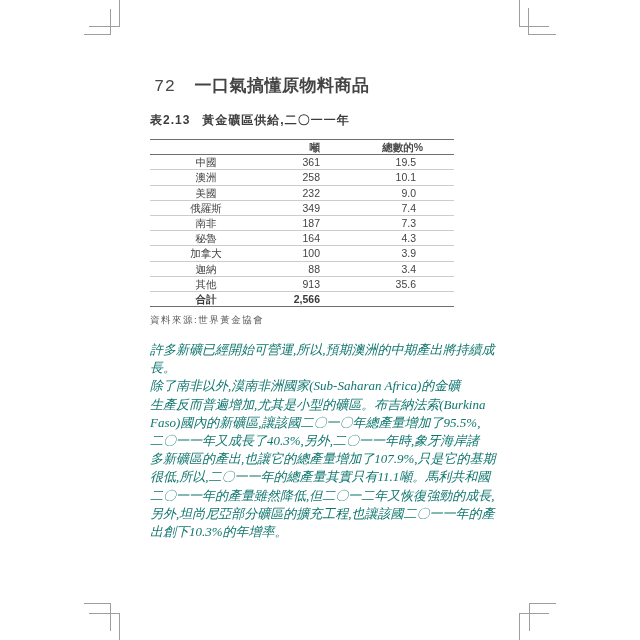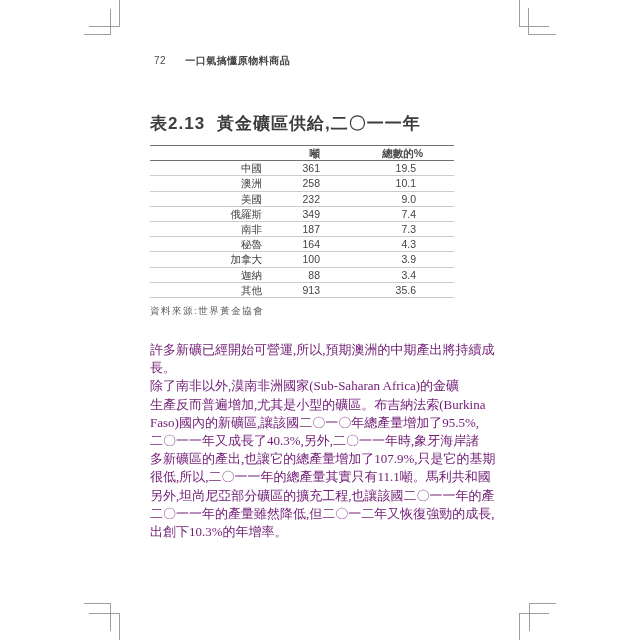--- a/index.html
+++ b/index.html
@@ -27,41 +27,41 @@
   .crop.tr-inner { left: 528px; top: 8px;    width: 27px; height: 26px; border-left-width: 1px;  border-bottom-width: 1px; }
   .crop.bl-outer { left: 89px;  top: 613px;  width: 30px; height: 27px; border-right-width: 1px; border-top-width: 1px; }
   .crop.bl-inner { left: 84px;  top: 603px;  width: 26px; height: 27px; border-right-width: 1px; border-top-width: 1px; }
   .crop.br-outer { left: 519px; top: 613px;  width: 29px; height: 27px; border-left-width: 1px;  border-top-width: 1px; }
   .crop.br-inner { left: 529px; top: 603px;  width: 26px; height: 27px; border-left-width: 1px;  border-top-width: 1px; }
 
   
   .running-head {
     position: absolute;
     left: 154px;
-    top: 54px;
-    font-family: Liberation Sans, sans-serif;
-    font-size: 10px;
+    top: 80px;
+    font-family: Liberation Mono, monospace;
+    font-size: 17px;
     line-height: 14px;
     color: #4a4a4a;
     letter-spacing: 0.5px;
     white-space: nowrap;
   }
   .running-head .pageno { margin-right: 19px; }
   .running-head .booktitle { font-weight: bold; color: #444; }
 
   
   .table-block {
     position: absolute;
     left: 150px;
     top: 112px;
     width: 304px;
     font-family: "Liberation Sans", sans-serif;
   }
   .table-caption {
-    font-size: 17px;
+    font-size: 12px;
     font-weight: bold;
     color: #3c3c3c;
     letter-spacing: 1px;
     margin-bottom: 10px;
     white-space: nowrap;
   }
   .table-caption .cap-label { margin-right: 12px; }
 
   table.supply {
     border-collapse: collapse;
@@ -83,42 +83,43 @@
     border-bottom: 1px solid #6f6f6f;
     font-weight: bold;
     color: #4a4a4a;
   }
   table.supply tbody td { border-bottom: 1px solid #cccccc; }
   table.supply tr.total-row td {
     border-bottom: 1px solid #6f6f6f;
     font-weight: bold;
     color: #3a3a3a;
   }
-  .c-country { width: 112px; text-align: right; }
+  .c-country { width: 112px; text-align: center; }
   .c-tons    { width: 58px;  text-align: right; padding-right: 2px !important; }
   .c-pct     { text-align: right; padding-right: 38px !important; }
   thead .c-pct { padding-right: 31px !important; }
 
   .table-source {
     margin-top: 7px;
     font-size: 9.5px;
     color: #5a5a5a;
     letter-spacing: 1.5px;
   }
 
   
   .body-text {
     position: absolute;
     left: 150px;
     top: 341px;
     width: 308px;
     font-family: "Liberation Serif", serif;
     font-size: 13px;
     line-height: 18.2px;
-    color: #701a75;
+    color: #0f766e;
+    font-style: italic;
   }
   .bline {
     text-align: justify;
     text-align-last: justify;
     white-space: nowrap;
     height: 18.2px;
   }
   .bline.para-end {
     text-align-last: left;
     white-space: normal;
@@ -193,34 +194,39 @@
         </tr>
         <tr>
           <td class="c-country">迦納</td>
           <td class="c-tons">88</td>
           <td class="c-pct">3.4</td>
         </tr>
         <tr>
           <td class="c-country">其他</td>
           <td class="c-tons">913</td>
           <td class="c-pct">35.6</td>
+        </tr>
+        <tr class="total-row">
+          <td class="c-country">合計</td>
+          <td class="c-tons">2,566</td>
+          <td class="c-pct"></td>
         </tr>
       </tbody>
     </table>
 
     <div class="table-source">資料來源:世界黃金協會</div>
   </div>
 
   <div class="body-text">
     <div class="bline">許多新礦已經開始可營運,所以,預期澳洲的中期產出將持續成</div>
     <div class="bline para-end">長。</div>
     <div class="bline">  除了南非以外,漠南非洲國家(Sub-Saharan Africa)的金礦</div>
     <div class="bline">生產反而普遍增加,尤其是小型的礦區。布吉納法索(Burkina</div>
     <div class="bline">Faso)國內的新礦區,讓該國二〇一〇年總產量增加了95.5%,</div>
     <div class="bline">二〇一一年又成長了40.3%,另外,二〇一一年時,象牙海岸諸</div>
     <div class="bline">多新礦區的產出,也讓它的總產量增加了107.9%,只是它的基期</div>
     <div class="bline">很低,所以,二〇一一年的總產量其實只有11.1噸。馬利共和國</div>
+    <div class="bline">二〇一一年的產量雖然降低,但二〇一二年又恢復強勁的成長,</div>
     <div class="bline">另外,坦尚尼亞部分礦區的擴充工程,也讓該國二〇一一年的產</div>
-    <div class="bline">二〇一一年的產量雖然降低,但二〇一二年又恢復強勁的成長,</div>
     <div class="bline para-end">出創下10.3%的年增率。</div>
   </div>
 
 </div>
 
 </body></html>

